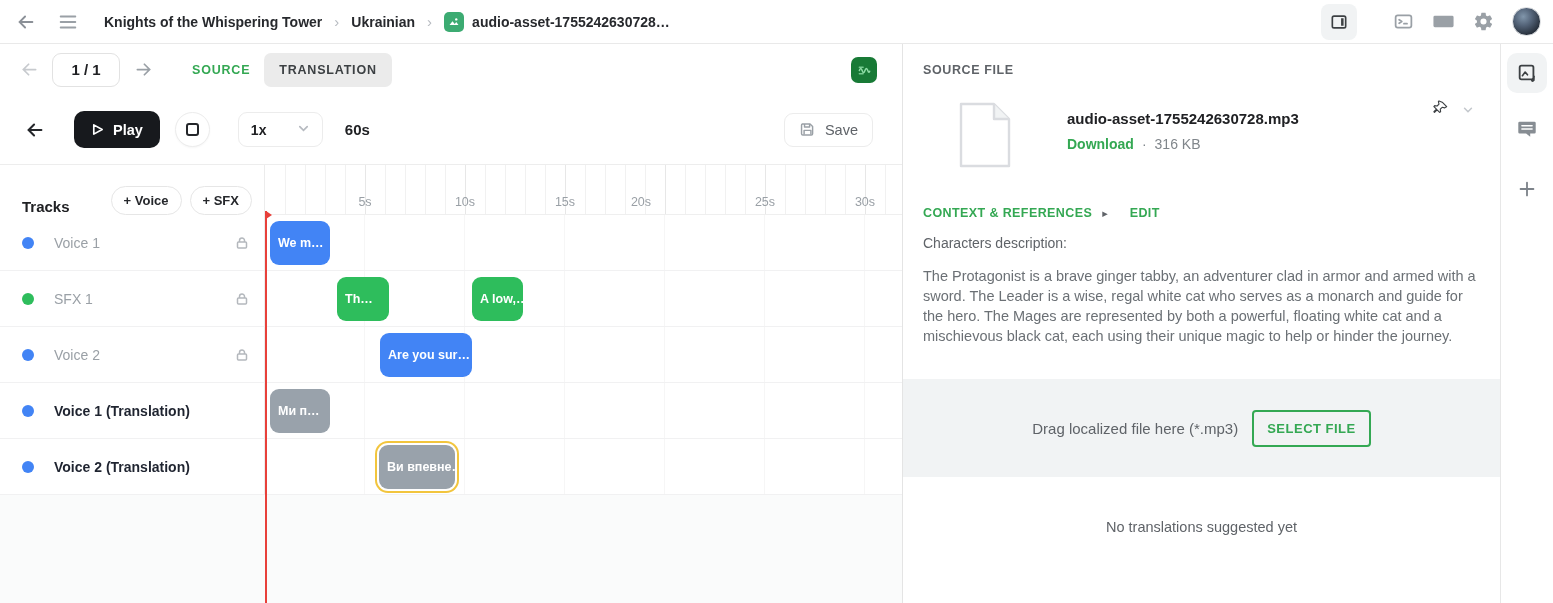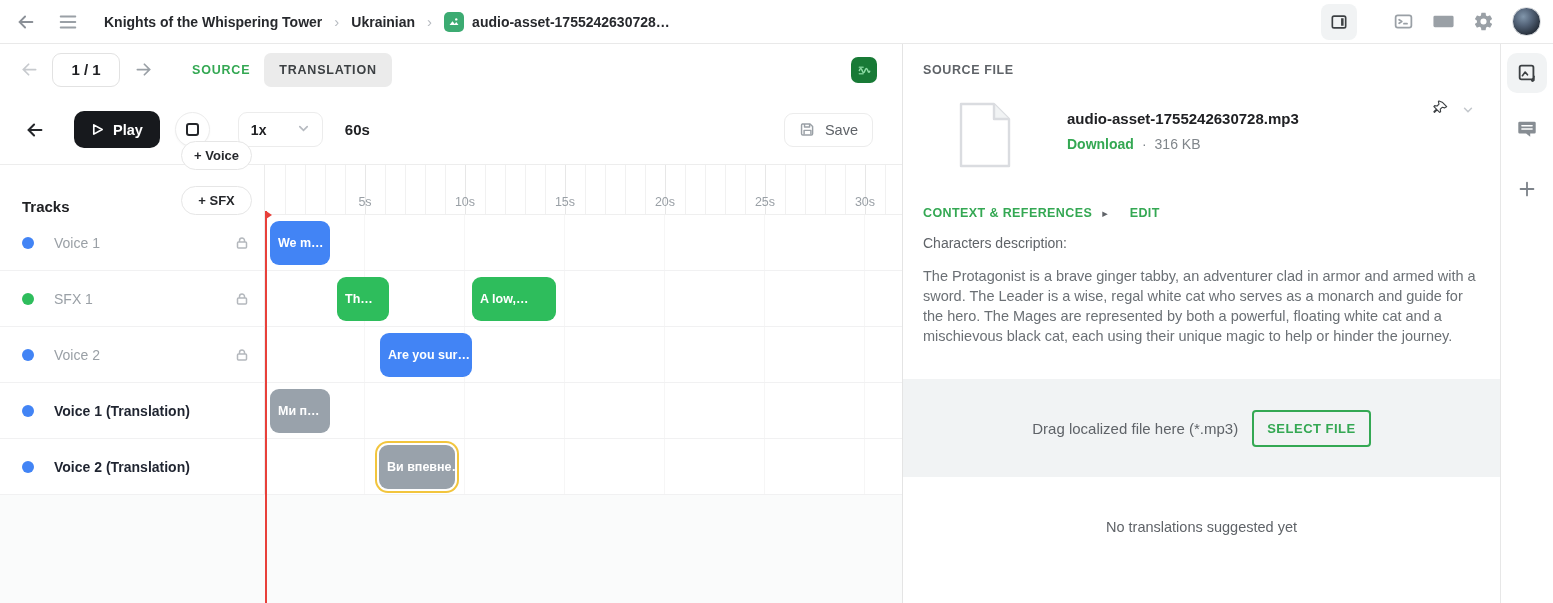--- a/index.html
+++ b/index.html
@@ -66,21 +66,21 @@
     font-size:14.5px; color:#5f6368; cursor:pointer; font-family:inherit; }
 
   
   .tracks-region { flex:1; position:relative; display:flex; flex-direction:column; }
   .tracks-head { height:50px; display:flex; }
   .tracks-head-left { width:265px; flex:0 0 265px; border-right:1px solid #ececec;
     display:flex; align-items:flex-end; padding:0 12px 0 22px; }
   .tracks-title { font-size:15px; font-weight:700; }
   .pill { border:1px solid #e6e6e6; background:#fff; border-radius:16px; padding:6px 12px;
     font-size:13px; font-weight:600; color:#26282c; cursor:pointer; font-family:inherit; }
-  .pills { margin-left:auto; display:flex; gap:16px;flex-direction:column; }
+  .pills { margin-left:auto; display:flex; gap:8px; }
   .ruler { flex:1; position:relative; border-bottom:1px solid #efefef; overflow:hidden; }
   .ruler .gl { position:absolute; top:0; bottom:0; width:1px; background:#f1f1f1; }
   .ruler .gl.major { background:#e7e7e7; }
   .ruler .tick-label { position:absolute; bottom:5px; width:30px; margin-left:-15px;
     text-align:center; font-size:12.5px; color:#9aa0a6; }
   .track-row { height:56px; display:flex; }
   .track-label { width:265px; flex:0 0 265px; border-right:1px solid #ececec;
     border-bottom:1px solid #f1f1f2; display:flex; align-items:center; padding:0 14px 0 22px; }
   .dot { width:12px; height:12px; border-radius:50%; flex:0 0 12px; }
   .track-name { margin-left:20px; font-size:14px; }
@@ -284,21 +284,21 @@
             <div class="gl major" style="left: 500px;"></div>
             <div class="gl" style="left: 520px;"></div>
             <div class="gl" style="left: 540px;"></div>
             <div class="gl" style="left: 560px;"></div>
             <div class="gl" style="left: 580px;"></div>
             <div class="gl major" style="left: 600px;"></div>
             <div class="gl" style="left: 620px;"></div>
             <span class="tick-label" style="left: 100px;">5s</span>
             <span class="tick-label" style="left: 200px;">10s</span>
             <span class="tick-label" style="left: 300px;">15s</span>
-            <span class="tick-label" style="left: 400px;">20s</span>
+            <span class="tick-label" style="left: 376px;">20s</span>
             <span class="tick-label" style="left: 500px;">25s</span>
             <span class="tick-label" style="left: 600px;">30s</span>
           </div>
       </div>
       <div>
           <div class="track-row">
             <div class="track-label">
               <span class="dot" style="background: rgb(66, 132, 245);"></span>
               <span class="track-name muted">Voice 1</span>
               <span class="lock">
@@ -318,21 +318,21 @@
               <span class="track-name muted">SFX 1</span>
               <span class="lock">
                 <svg width="16" height="16" viewBox="0 0 16 16" fill="none" stroke="#b4b8bd" stroke-width="1.5" stroke-linejoin="round">
                   <rect x="3.5" y="7" width="9" height="6" rx="1"></rect>
                   <path d="M5.5 7V5.5a2.5 2.5 0 0 1 5 0V7"></path>
                 </svg>
               </span>
             </div>
             <div class="lane">
               <div class="clip" style="left: 72px; width: 52px; background: rgb(46, 189, 92);">Th…</div>
-              <div class="clip" style="left: 207px; width: 84px; background: rgb(46, 189, 92);">A low,…</div>
+              <div class="clip" style="left: 207px; width: 51px; background: rgb(46, 189, 92);">A low,…</div>
             </div>
           </div>
           <div class="track-row">
             <div class="track-label">
               <span class="dot" style="background: rgb(66, 132, 245);"></span>
               <span class="track-name muted">Voice 2</span>
               <span class="lock">
                 <svg width="16" height="16" viewBox="0 0 16 16" fill="none" stroke="#b4b8bd" stroke-width="1.5" stroke-linejoin="round">
                   <rect x="3.5" y="7" width="9" height="6" rx="1"></rect>
                   <path d="M5.5 7V5.5a2.5 2.5 0 0 1 5 0V7"></path>

